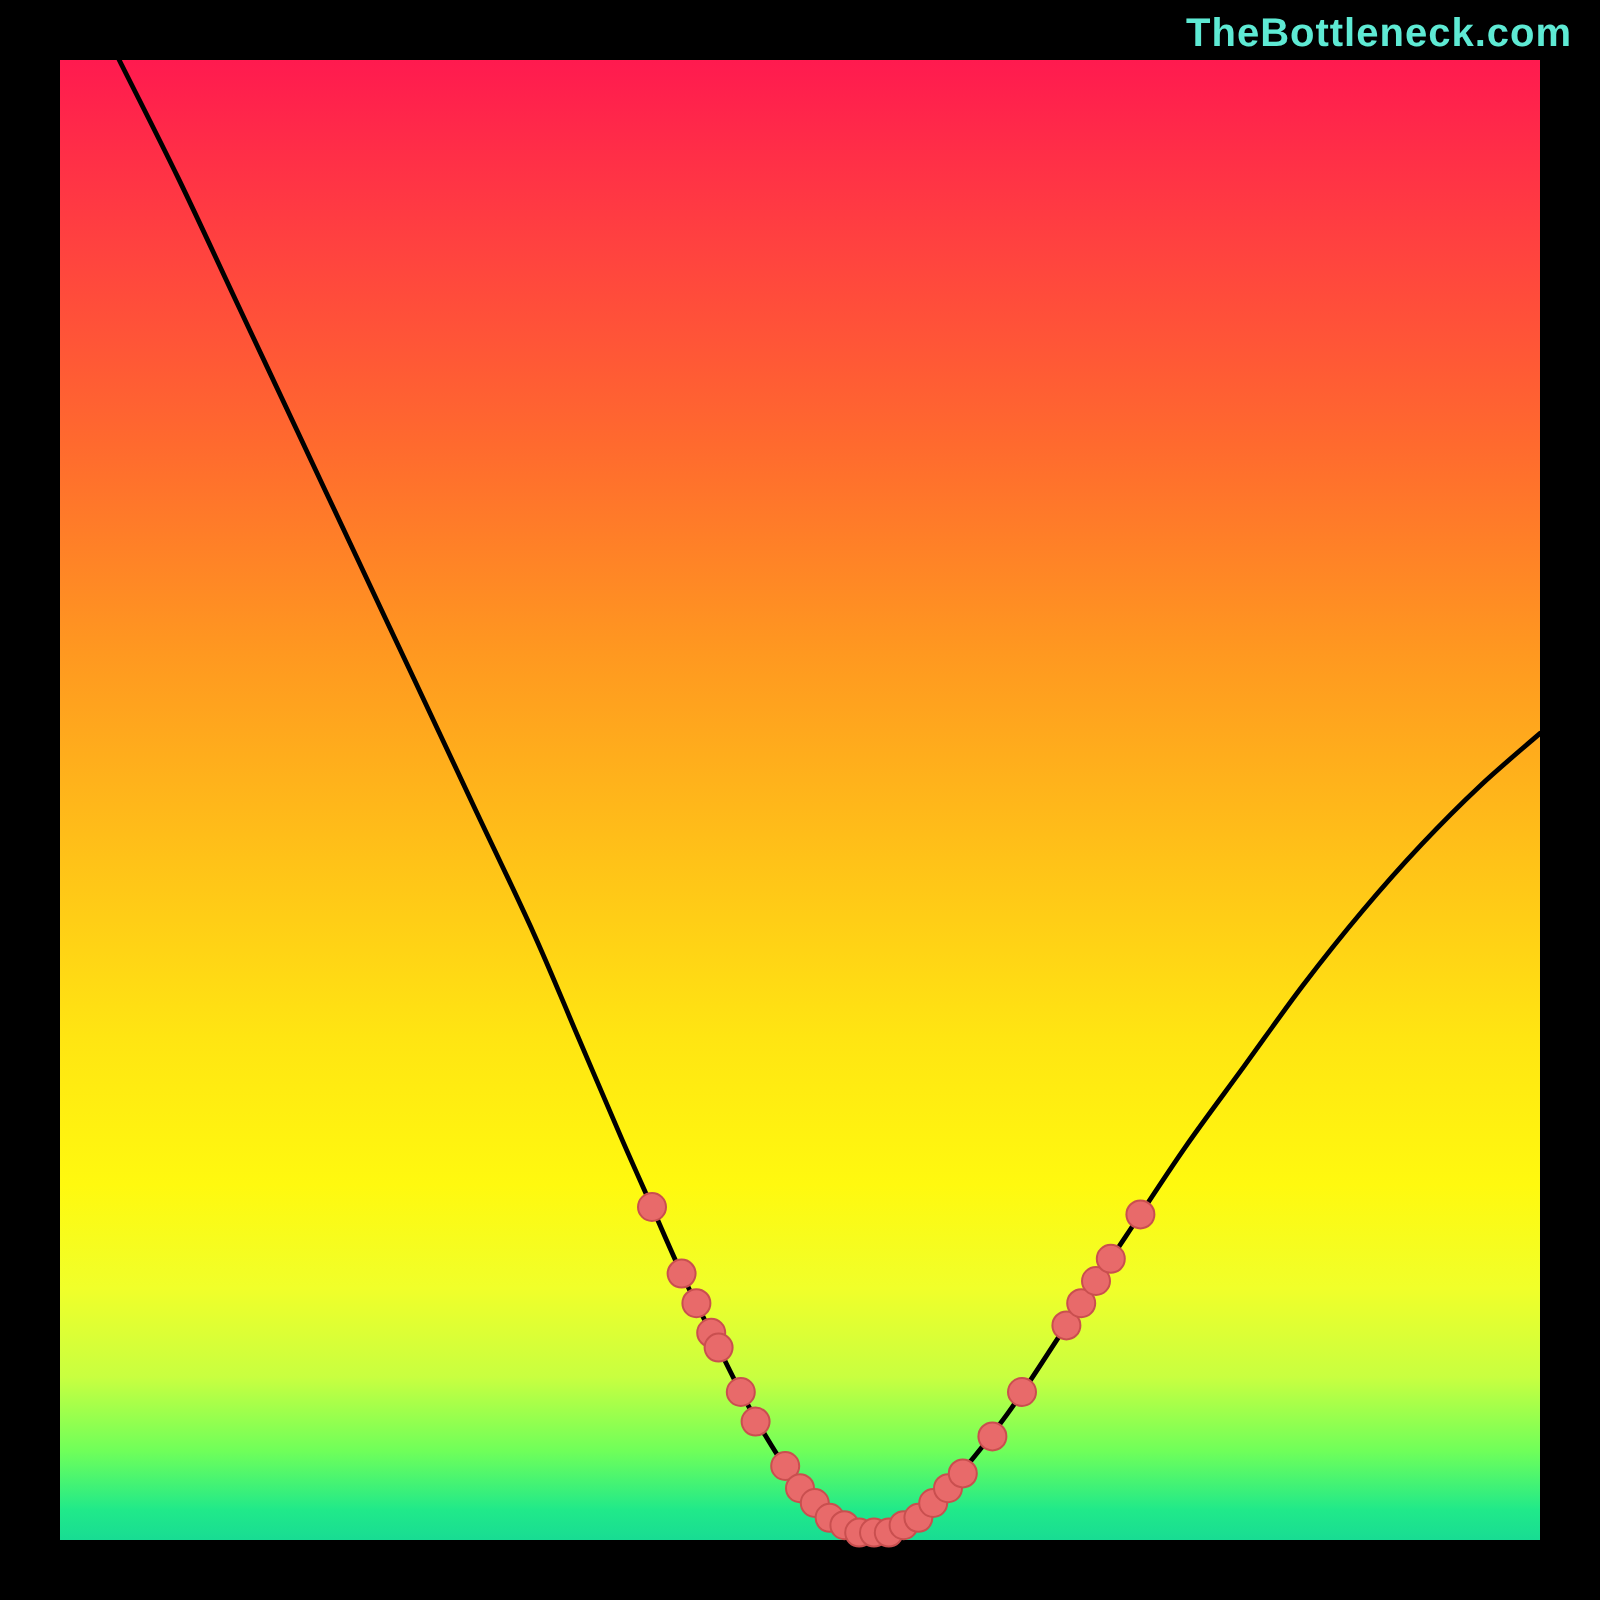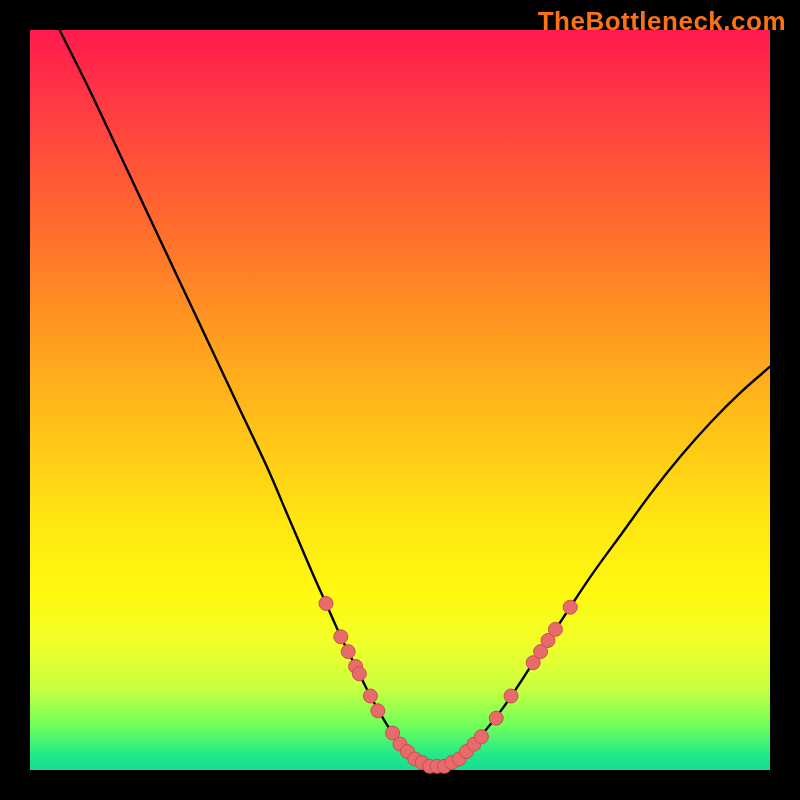--- a/index.html
+++ b/index.html
@@ -36,23 +36,23 @@
       #c8ff40 89%,
       #6fff5a 94%,
       #20e98a 98%,
       #18dc93 100%
     );
   }
   .watermark {
     position: absolute;
     top: 6px;
     right: 14px;
-    font-size: 26px;
+    font-size: 20px;
     font-weight: 600;
-    color: #f97316;
+    color: #5eead4;
     letter-spacing: 0.5px;
     user-select: none;
   }
   svg.curve {
     position: absolute;
     left: 0;
     top: 0;
     width: 740px;
     height: 740px;
     overflow: visible;

